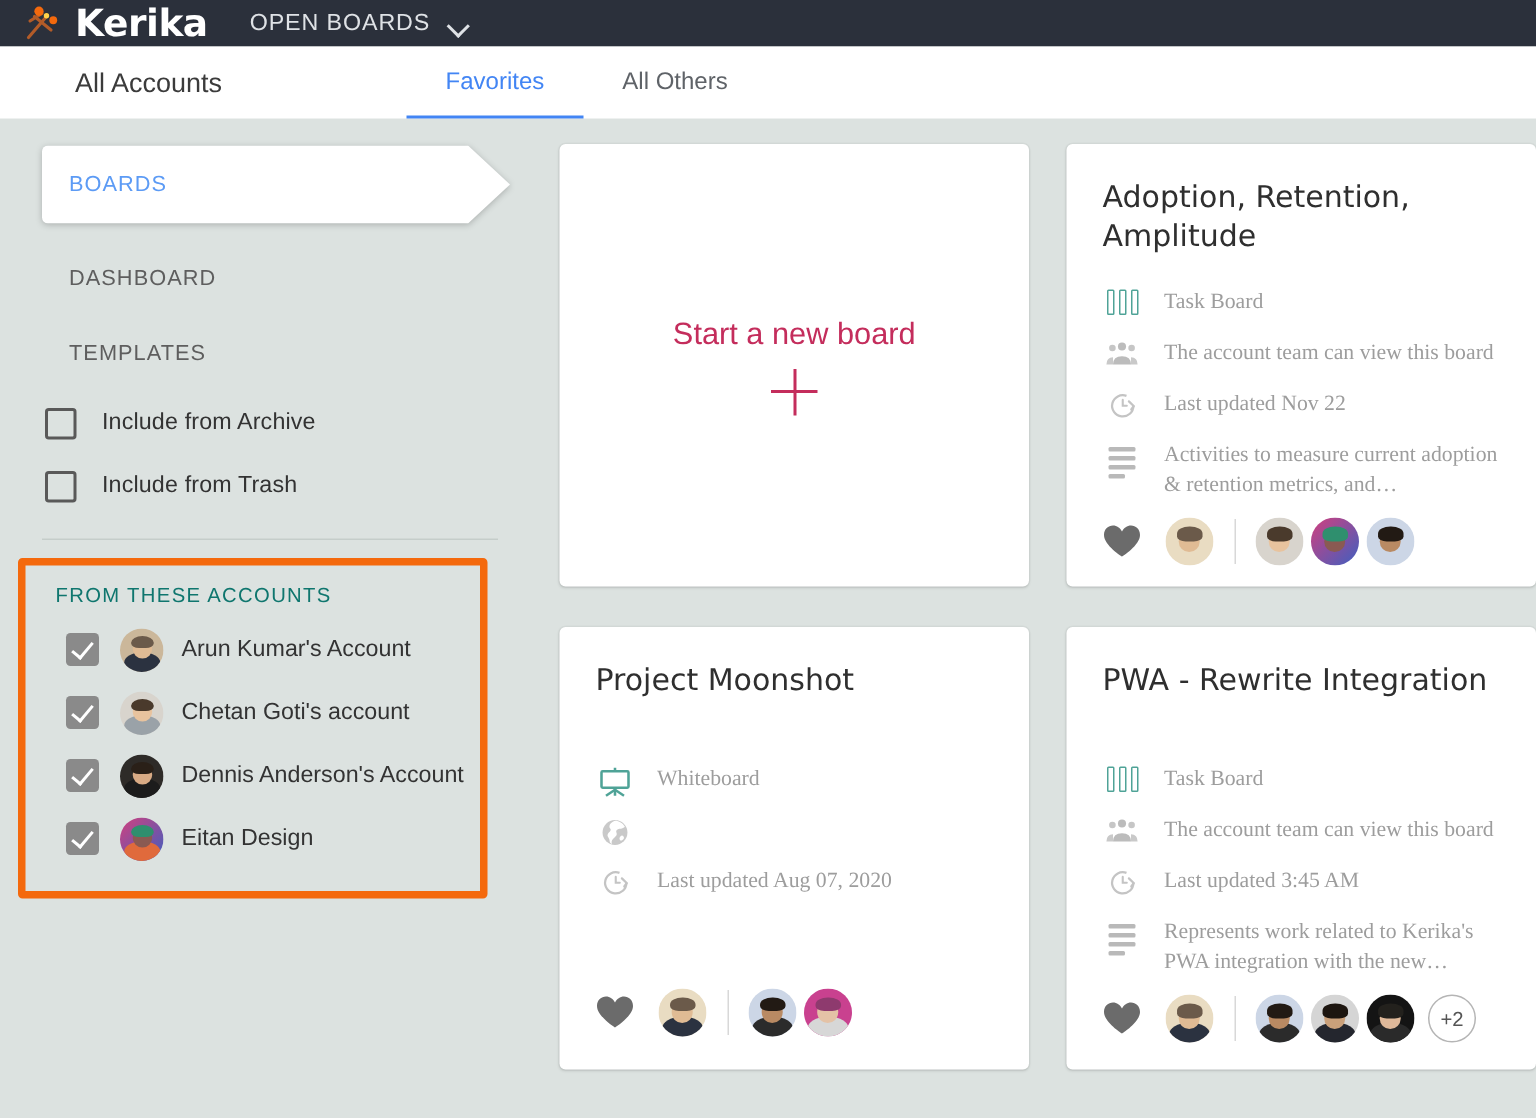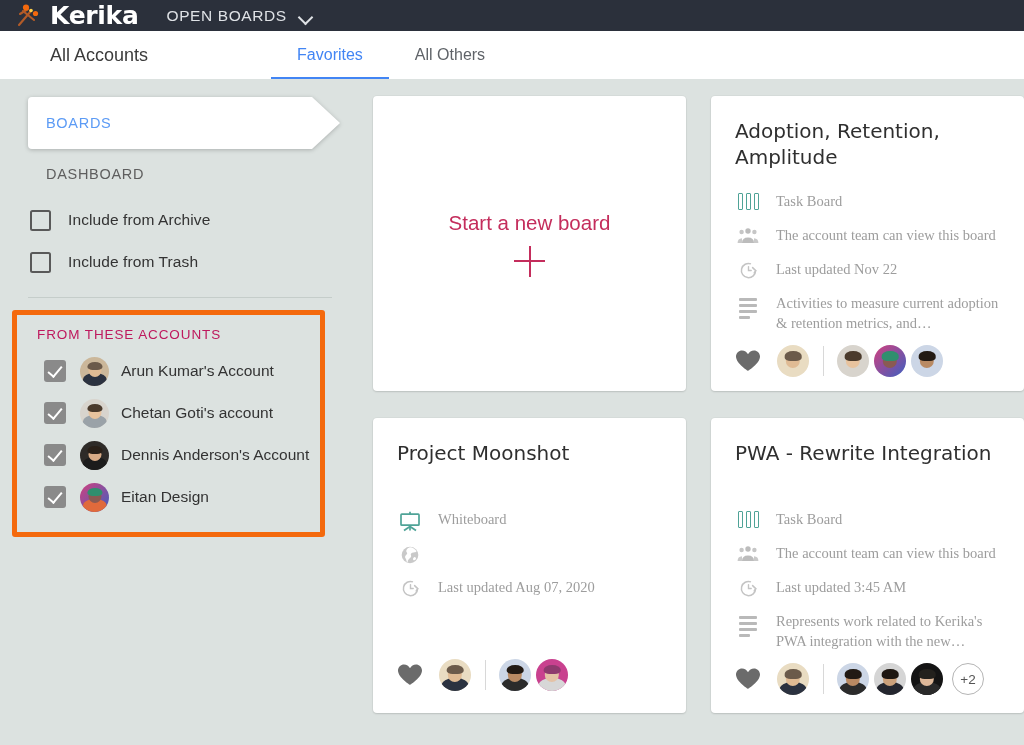--- a/index.html
+++ b/index.html
@@ -58,21 +58,21 @@
     height: 2.5px; background: #4285f4;
   }
 
   
   .body-area { display: flex; height: calc(745px - 45px - 48px); }
 
   
   .sidebar { width: 360px; flex: 0 0 360px; padding-top: 18px; position: relative; }
 
   .nav-boards {
-    position: relative; height: 52px; margin: 0 20px 0 28px;
+    position: relative; height: 52px; margin: 0 20px 12px 28px;
     display: flex; align-items: center;
   }
   .nav-boards .shape {
     position: absolute; inset: 0;
     filter: drop-shadow(0 1px 2px rgba(0,0,0,0.22));
   }
   .nav-boards .shape svg { display: block; width: 100%; height: 100%; }
   .nav-boards .label {
     position: relative; color: #5c9bf5; font-size: 14.5px;
     letter-spacing: 0.7px; padding-left: 18px;
@@ -100,21 +100,21 @@
     height: 1px; background: #c5cdca; margin: 14px 28px 0 28px;
   }
 
   
   .accounts-box {
     margin: 12px 0 0 12px; width: 313px;
     border: 5px solid #f4690d; border-radius: 3px;
     padding: 12px 0 14px 0;
   }
   .accounts-title {
-    font-size: 13.5px; color: #be185d; letter-spacing: 0.9px;
+    font-size: 13.5px; color: #0f766e; letter-spacing: 0.9px;
     padding-left: 20px; margin-bottom: 8px;
   }
   .acct-row {
     display: flex; align-items: center; height: 42px; padding-left: 27px;
     cursor: pointer;
   }
   .chk-filled {
     width: 22px; height: 22px; border-radius: 3px; background: #8a8a8a;
     flex: 0 0 auto; position: relative;
   }
@@ -269,20 +269,21 @@
     <div class="nav-boards">
       <div class="shape">
         <svg viewBox="0 0 312 52" preserveAspectRatio="none">
           <path d="M4 0 H284 L312 26 L284 52 H4 A4 4 0 0 1 0 48 V4 A4 4 0 0 1 4 0 Z" fill="#ffffff"></path>
         </svg>
       </div>
       <span class="label">BOARDS</span>
     </div>
 
     <div class="nav-item">DASHBOARD</div>
+    <div class="nav-item">TEMPLATES</div>
 
     <div class="check-row">
       <span class="chk-empty"></span>
       <span class="txt">Include from Archive</span>
     </div>
     <div class="check-row">
       <span class="chk-empty"></span>
       <span class="txt">Include from Trash</span>
     </div>
 

